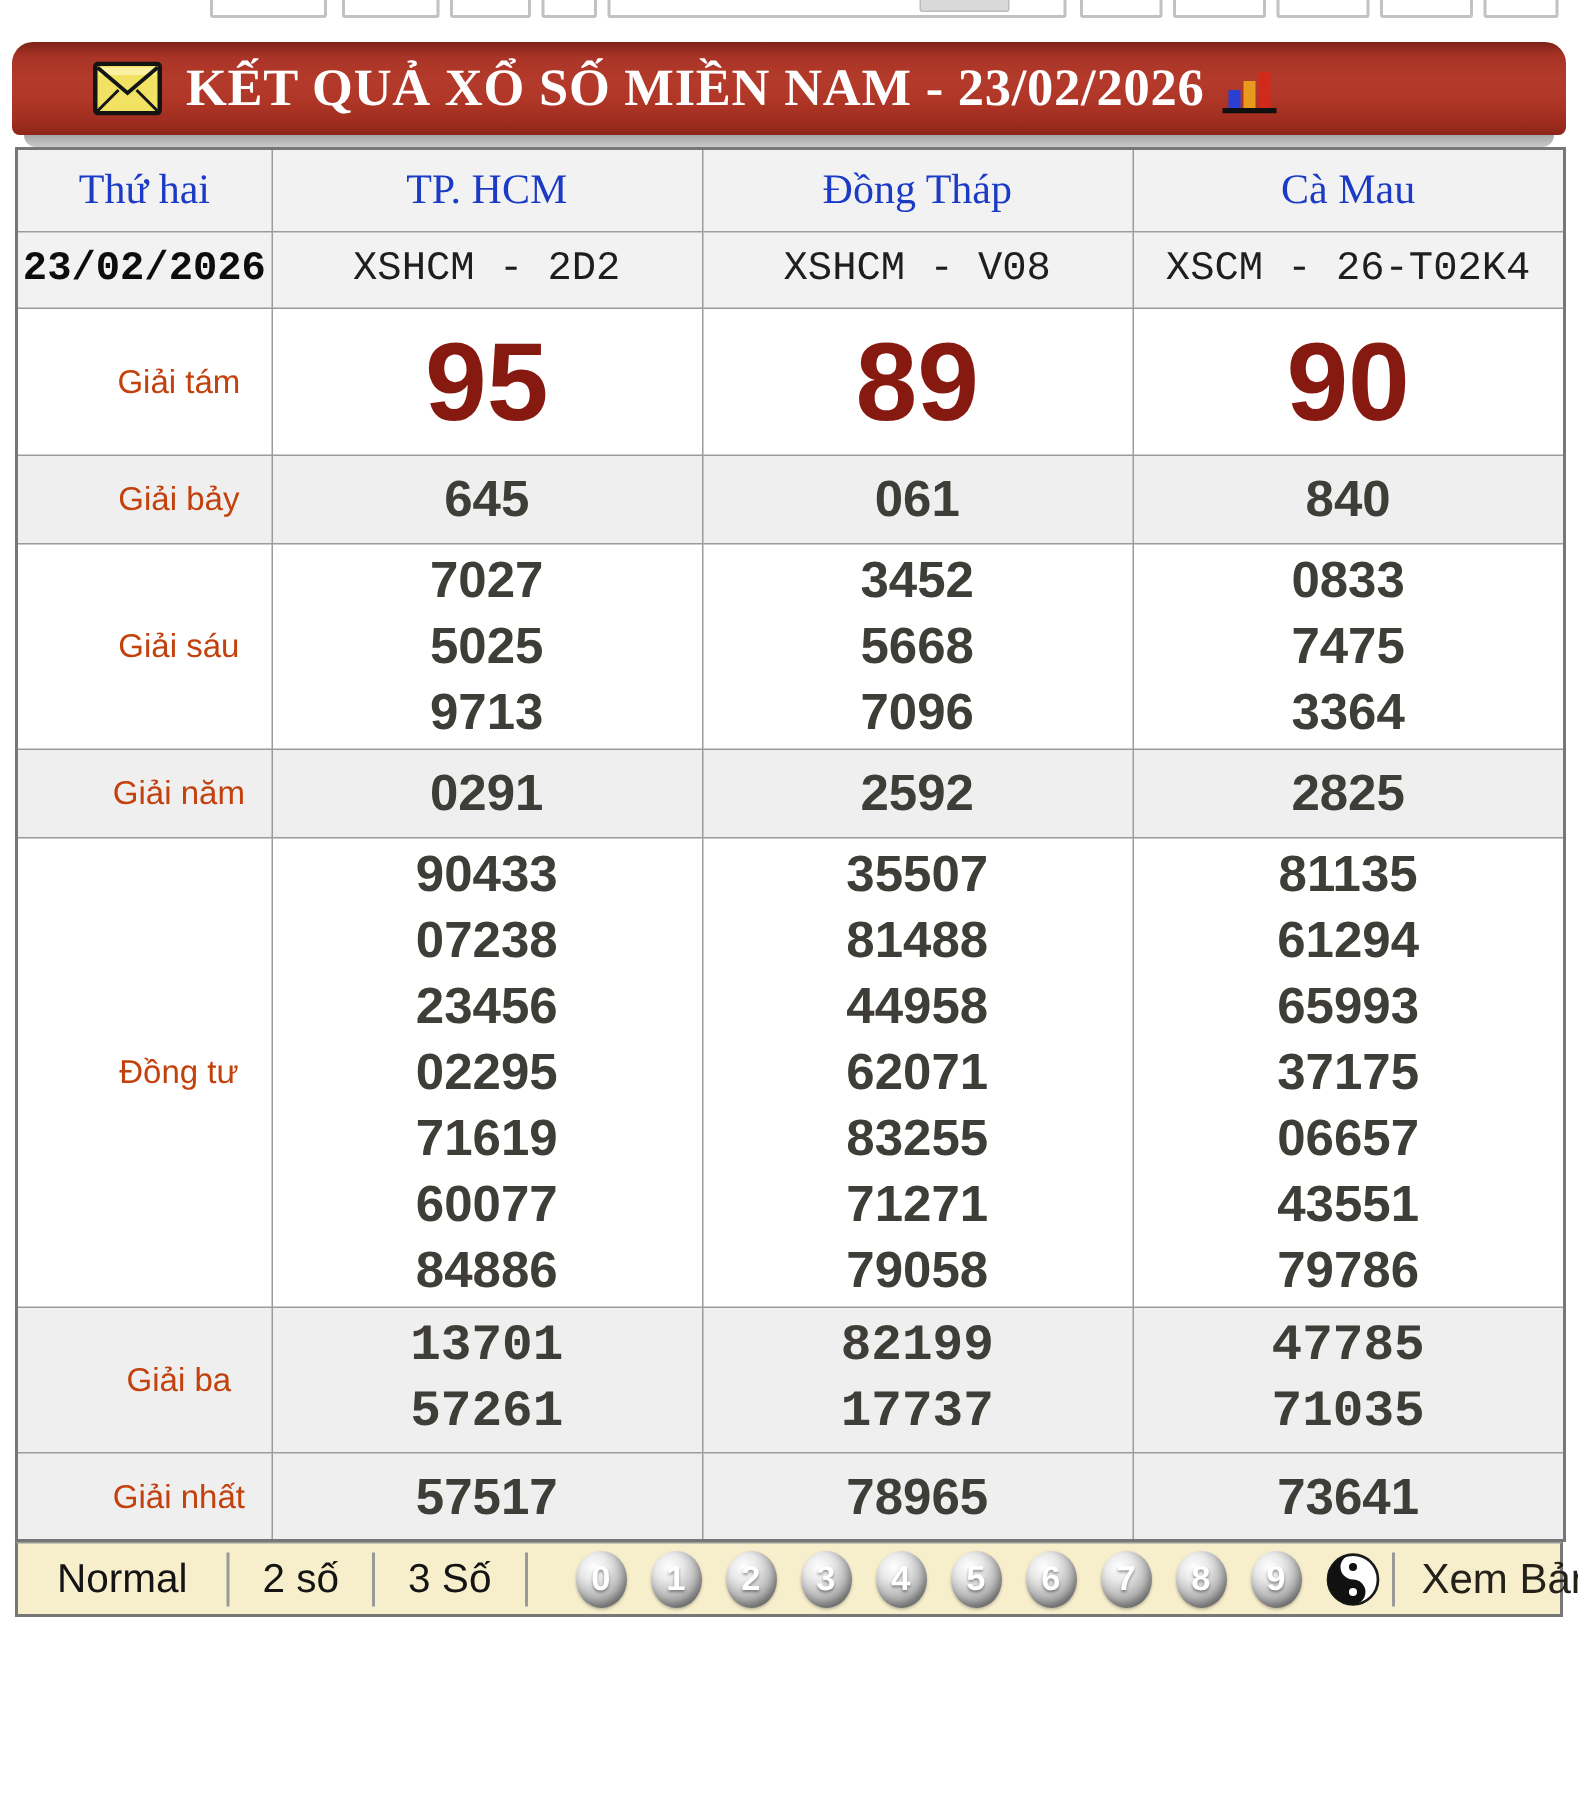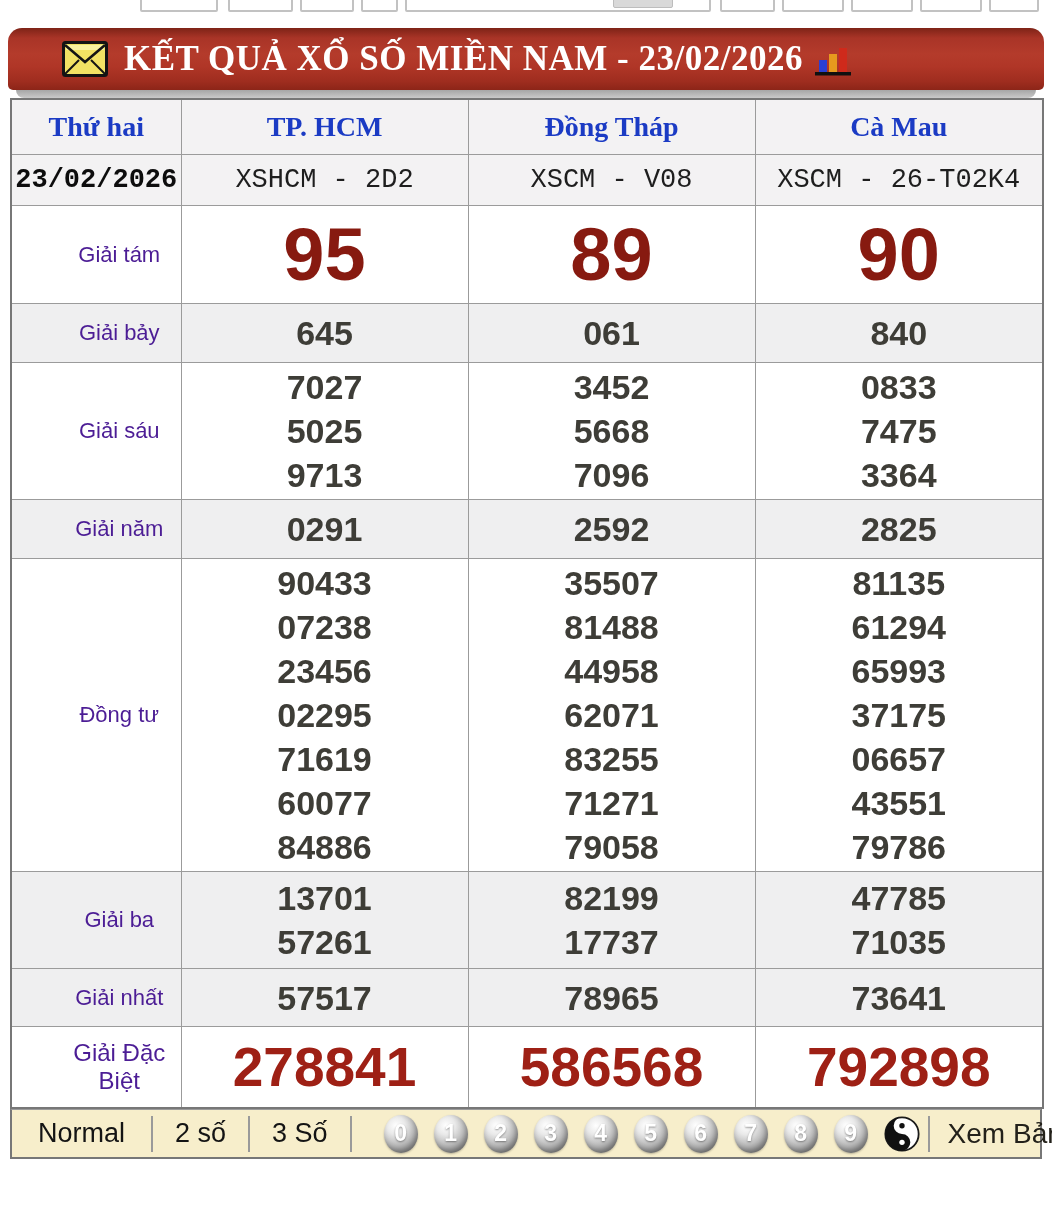--- a/index.html
+++ b/index.html
@@ -16,30 +16,30 @@
     display:flex;align-items:center;box-sizing:border-box;padding-left:28px;}
   .envelope{margin-left:26px;display:flex;}
   .banner h1{margin:0 0 0 16px;font-family:"Liberation Serif",serif;font-weight:bold;font-size:35px;color:#ffffff;letter-spacing:.5px;white-space:nowrap;}
   .province-link{margin-left:auto;font-size:25px;color:#fcf4ec;text-decoration:none;white-space:nowrap;}
   .chart-icon{margin:6px 18px 0 10px;display:flex;}
   .gray-strip{margin:0 16px;height:8px;background:linear-gradient(180deg,#a6a6a6,#c9c9c9);border-radius:0 0 8px 8px;}
 
   
   table.results{margin:0 10px;width:1032px;border-collapse:collapse;table-layout:fixed;border:2px solid #777;}
   .results th,.results td{border:1px solid #9b9b9b;text-align:center;vertical-align:middle;padding:0;}
-  .results thead th{font-family:"Liberation Serif",serif;font-weight:bold;font-size:28px;color:#1b3bc4;background:#f3f2f3;height:54px;}
+  .results thead th{font-family:"Liberation Serif",serif;font-weight:normal;font-size:28px;color:#1b3bc4;background:#f3f2f3;height:54px;}
   tr.codes td{font-family:Liberation Mono, monospace;font-size:27px;color:#1e1e1e;background:#f3f2f3;height:50px;}
   tr.codes td.date{font-weight:bold;color:#0d0d0d;}
   tr.white{background:#ffffff;} tr.gray{background:#efeff0;}
-  td.label-cell{font-size:22px;color:#4c1d95;padding-left:46px;}
+  td.label-cell{font-size:22px;color:#c2410c;padding-left:46px;}
   .num{font-weight:bold;font-size:34px;color:#3e3d37;line-height:44px;}
   td.vals{padding:2px 0;}
   tr.h54 td{height:54px;} tr.h53 td{height:53px;}
   tr.big-red td{height:93px;} tr.big-red .num{font-size:74px;color:#871a10;line-height:90px;}
-  tr.pad2 td.vals{padding:4px 0;}
+  tr.pad2 td.vals{padding:4px 0;font-family:Liberation Mono, monospace;}
   tr.special td{height:76px;} tr.special .num{font-size:55px;color:#9e2015;line-height:72px;}
   tr.special td.label-cell{font-size:24px;}
 
   
   .loto-footer{margin:0 10px;width:1032px;box-sizing:border-box;height:50px;background:#f7eecb;
     border:2px solid #777;border-top:1px solid #9b9b9b;display:flex;align-items:center;font-size:27px;color:#141414;}
   .mode{padding:0 22px;height:36px;display:flex;align-items:center;border-right:2px solid #9a9a9a;white-space:nowrap;}
   .balls{display:flex;align-items:center;gap:16px;margin-left:32px;flex:1;}
   .ball{width:34px;height:38px;border-radius:50%;
     background:radial-gradient(circle at 35% 28%, #ffffff 0%, #e9e9e9 26%, #bababa 55%, #8e8e8e 80%, #a9a9a9 100%);
@@ -101,21 +101,21 @@
       <th>Thứ hai</th>
       <th>TP. HCM</th>
       <th>Đồng Tháp</th>
       <th>Cà Mau</th>
     </tr>
   </thead>
   <tbody id="results-body">
     <tr class="codes">
       <td class="date">23/02/2026</td>
       <td>XSHCM - 2D2</td>
-      <td>XSCM - V08</td>
+      <td>XSHCM - V08</td>
       <td>XSCM - 26-T02K4</td>
     </tr>
   <tr class="white big-red">
         <td class="label-cell">Giải tám</td>
         <td class="vals">
           <div class="num">95</div>
         </td>
         <td class="vals">
           <div class="num">89</div>
         </td>
@@ -213,32 +213,20 @@
       <tr class="gray h53">
         <td class="label-cell">Giải nhất</td>
         <td class="vals">
           <div class="num">57517</div>
         </td>
         <td class="vals">
           <div class="num">78965</div>
         </td>
         <td class="vals">
           <div class="num">73641</div>
-        </td>
-      </tr>
-      <tr class="white special">
-        <td class="label-cell">Giải Đặc Biệt</td>
-        <td class="vals">
-          <div class="num">278841</div>
-        </td>
-        <td class="vals">
-          <div class="num">586568</div>
-        </td>
-        <td class="vals">
-          <div class="num">792898</div>
         </td>
       </tr>
     </tbody>
 </table>
 
 <div class="loto-footer">
   <div class="mode" style="padding:0 26px;">Normal</div>
   <div class="mode">2 số</div>
   <div class="mode">3 Số</div>
   <div class="balls" id="balls">

